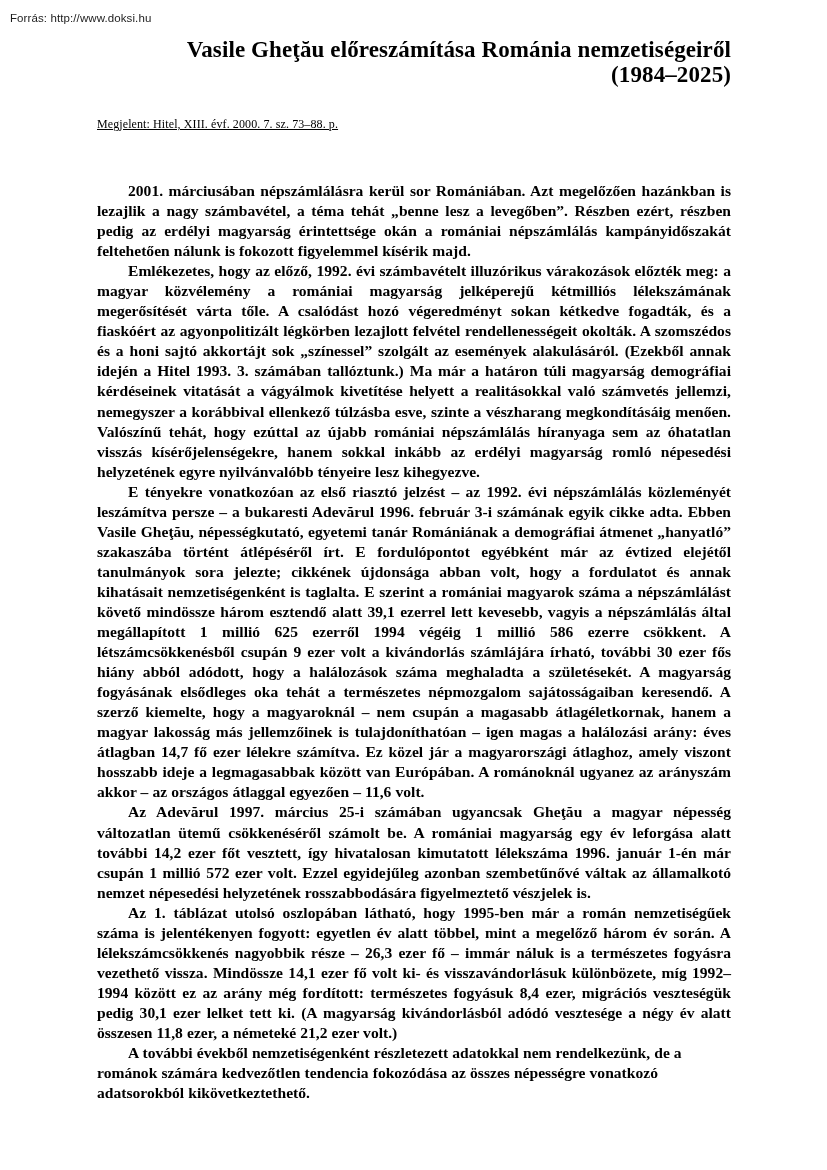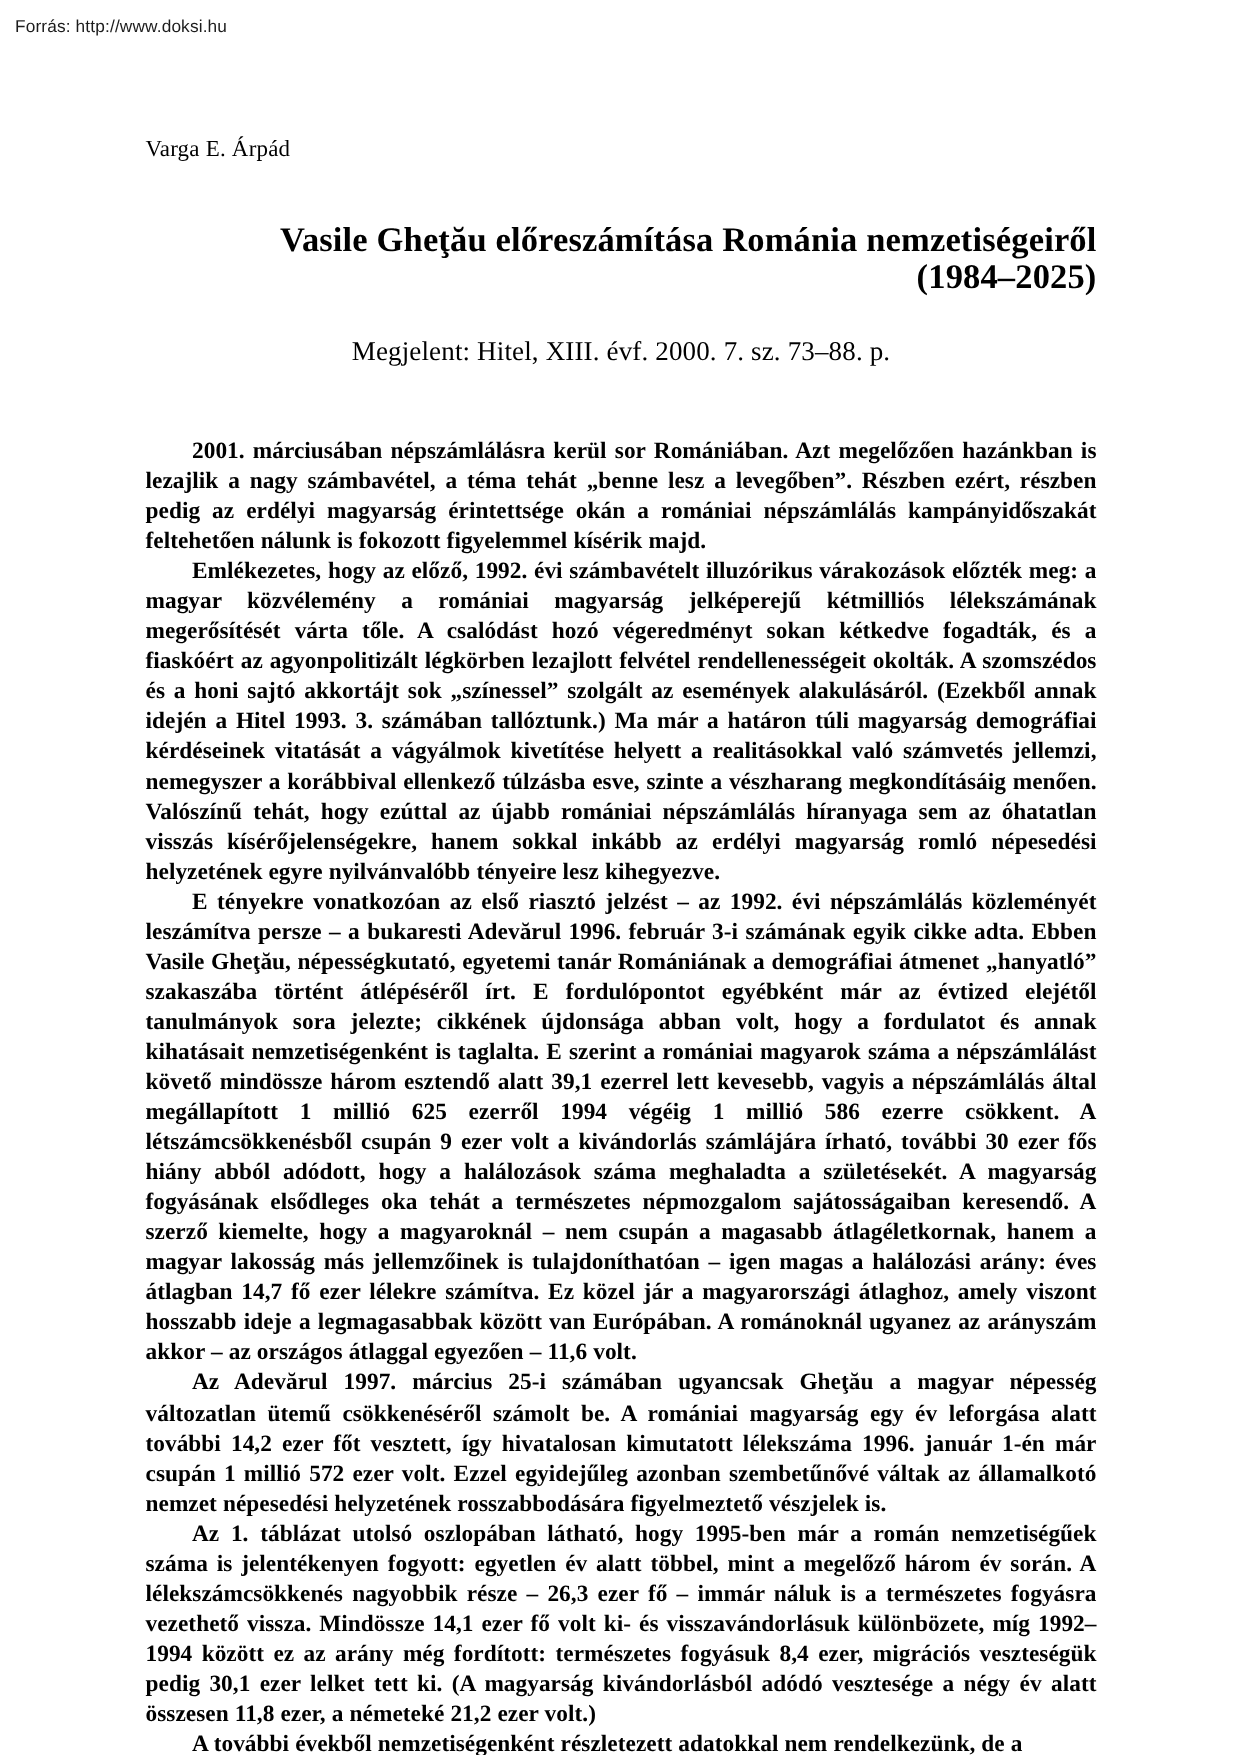--- a/index.html
+++ b/index.html
@@ -69,24 +69,25 @@
     text-align: right;
   }
   .doc-title-years {
     display: block;
     margin-top: 1px;
   }
 
   .pub-info {
     margin: 0;
     padding-top: 27px;
-    text-align: center;
-    font-size: 18px;
+    text-align: left;
+    font-size: 12px;
     line-height: 20px;
     letter-spacing: 0.1px;
+    text-decoration: underline;
   }
 
   .body-text {
     padding-top: 47px;
   }
   .body-text p {
     margin: 0;
     text-indent: 31px;
     text-align: justify;
     font-size: 15.55px;
@@ -102,21 +103,20 @@
 </style>
 </head>
 <body>
 
 <div class="page">
 
   <div class="source-header">Forrás: http://www.doksi.hu</div>
 
   <div class="content">
 
-    <p class="byline">Varga E. Árpád</p>
 
     <div class="title-block">
       <h1 class="doc-title">
         <span>Vasile Gheţău előreszámítása Románia nemzetiségeiről</span>
         <span class="doc-title-years">(1984–2025)</span>
       </h1>
     </div>
 
     <p class="pub-info">Megjelent: Hitel, XIII. évf. 2000. 7. sz. 73–88. p.</p>
 

